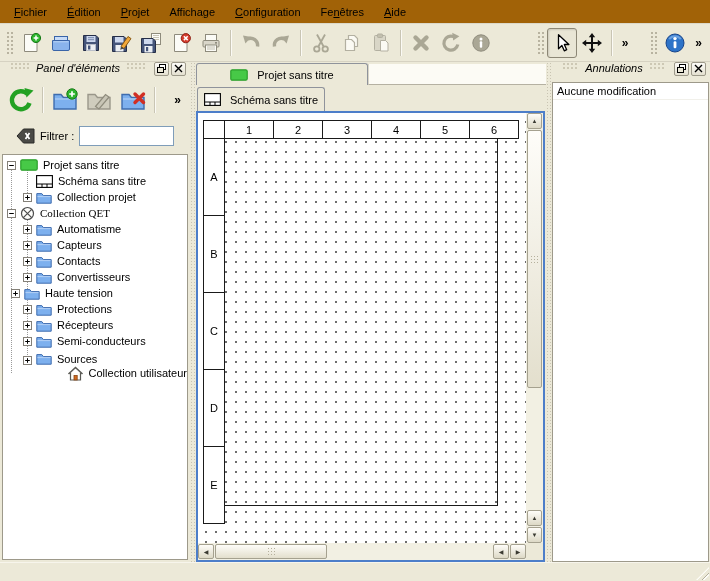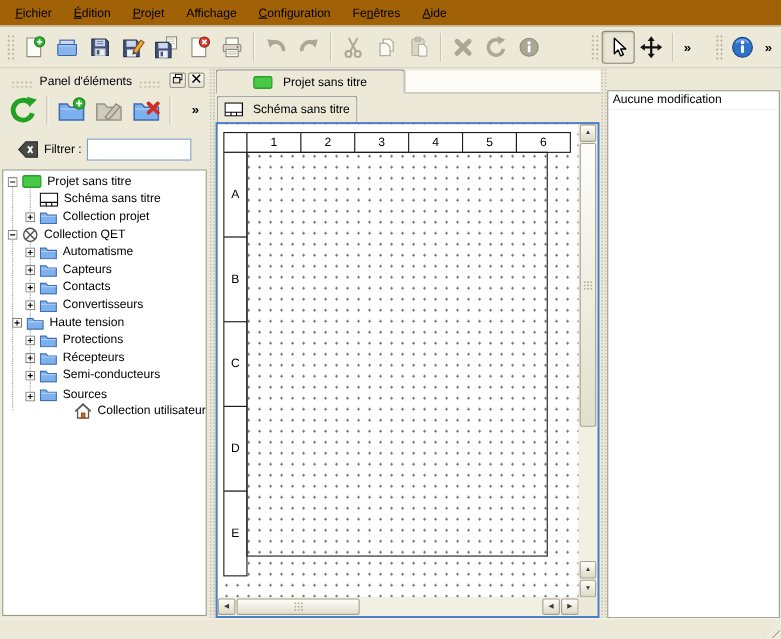--- a/index.html
+++ b/index.html
@@ -22,21 +22,21 @@
              background-image:radial-gradient(circle,#b8b3a0 34%,rgba(0,0,0,0) 40%);
              background-size:4px 4px;background-position:0 1px;}
   .tb-btn{width:30px;height:30px;display:flex;align-items:center;justify-content:center;
           border:1px solid rgba(0,0,0,0);border-radius:3px;flex:none;}
   .tb-btn.pressed{border-color:#8c8775;background:#e9e6d5;box-shadow:inset 1px 1px 2px rgba(0,0,0,.13);}
   .tb-sep{width:2px;height:26px;margin:0 4px;border-left:1px solid #c9c5b4;border-right:1px solid #fbfaf5;}
   .tb-overflow{font-size:12px;font-weight:bold;padding:0 5px;color:#000;}
   .tb-icon{display:flex;}
 
   
-  .dock-title{height:18px;display:flex;align-items:flex-end;padding:0 4px;}
+  .dock-title{height:18px;display:flex;align-items:flex-start;padding:0 4px;font-style:italic;}
   .dock-title .tex{flex:1;height:7px;margin:0 6px;
        background-image:radial-gradient(circle,#cdc8b4 35%,rgba(0,0,0,0) 42%);background-size:4px 4px;}
   .dock-title .ttl{white-space:nowrap;}
   .dock-btn{width:15px;height:14px;margin-left:2px;border:1px solid #9d998a;border-radius:2px;
             background:linear-gradient(#fdfcf8,#e4e0d0);display:flex;align-items:center;justify-content:center;flex:none;}
 
   .left-dock{position:absolute;left:0;top:62px;width:190px;height:500px;}
   .ltools{position:absolute;left:0;top:18px;width:100%;height:40px;display:flex;align-items:center;padding:0 4px;}
   .ltools .tb-btn{width:34px;height:34px;}
   .ltools .tb-overflow{margin-left:auto;}
@@ -406,21 +406,21 @@
               </svg>
             </span>
             <span class="ticon">
               <svg width="16" height="13" viewBox="0 0 16 13">
                 <path d="M0.8 2.6 h5 l1.6 2 h7.8 V12.2 H0.8 Z" fill="#7db0ee" stroke="#3e6cae" stroke-width="1"></path>
                 <path d="M1.5 5.6 H14.5" stroke="#b3d0f6" stroke-width="1"></path>
               </svg>
             </span>
             <span>Collection projet</span>
           </div>
-          <div class="tree-row" style="padding-left: 4px;">
+          <div class="tree-row" style="padding-left: 4px; font-family: Liberation Serif, serif;">
             <span class="exp">
               <svg width="9" height="9" viewBox="0 0 9 9">
                 <rect x="0.5" y="0.5" width="8" height="8" fill="#fff" stroke="#848078"></rect>
                 <path d="M2.2 4.5 H6.8" stroke="#000"></path>
               </svg>
             </span>
             <span class="ticon">
               <svg width="15" height="15" viewBox="0 0 15 15">
                 <circle cx="7.5" cy="7.5" r="6" fill="#fdfdfb" stroke="#4c4c4c" stroke-width="1.2"></circle>
                 <path d="M3.3 3.3 L11.7 11.7 M11.7 3.3 L3.3 11.7" stroke="#4c4c4c" stroke-width="1.2"></path>
@@ -653,20 +653,36 @@
           </div>
       </div>
 
       <div class="sb-corner"></div>
     </div>
   </div>
 
   <div class="vsplit" style="left:546px"></div>
 
   <div class="right-dock">
+    <div class="dock-title">
+      <div class="tex"></div>
+      <div class="ttl">Annulations</div>
+      <div class="tex"></div>
+      <div class="dock-btn">
+          <span><svg width="9" height="9" viewBox="0 0 9 9">
+              <rect x="2.5" y="0.5" width="6" height="5" fill="#fff" stroke="#000"></rect>
+              <rect x="0.5" y="3.5" width="6" height="5" fill="#ece9d8" stroke="#000"></rect>
+            </svg></span>
+        </div>
+      <div class="dock-btn">
+          <span><svg width="9" height="9" viewBox="0 0 9 9">
+              <path d="M1 1 L8 8 M8 1 L1 8" stroke="#000" stroke-width="1.4"></path>
+            </svg></span>
+        </div>
+    </div>
     <div class="undo-list">
         <div class="undo-item">Aucune modification</div>
       </div>
   </div>
 
   <div class="statusbar">
     <div class="resize-grip"></div>
   </div>
 </div>
 

